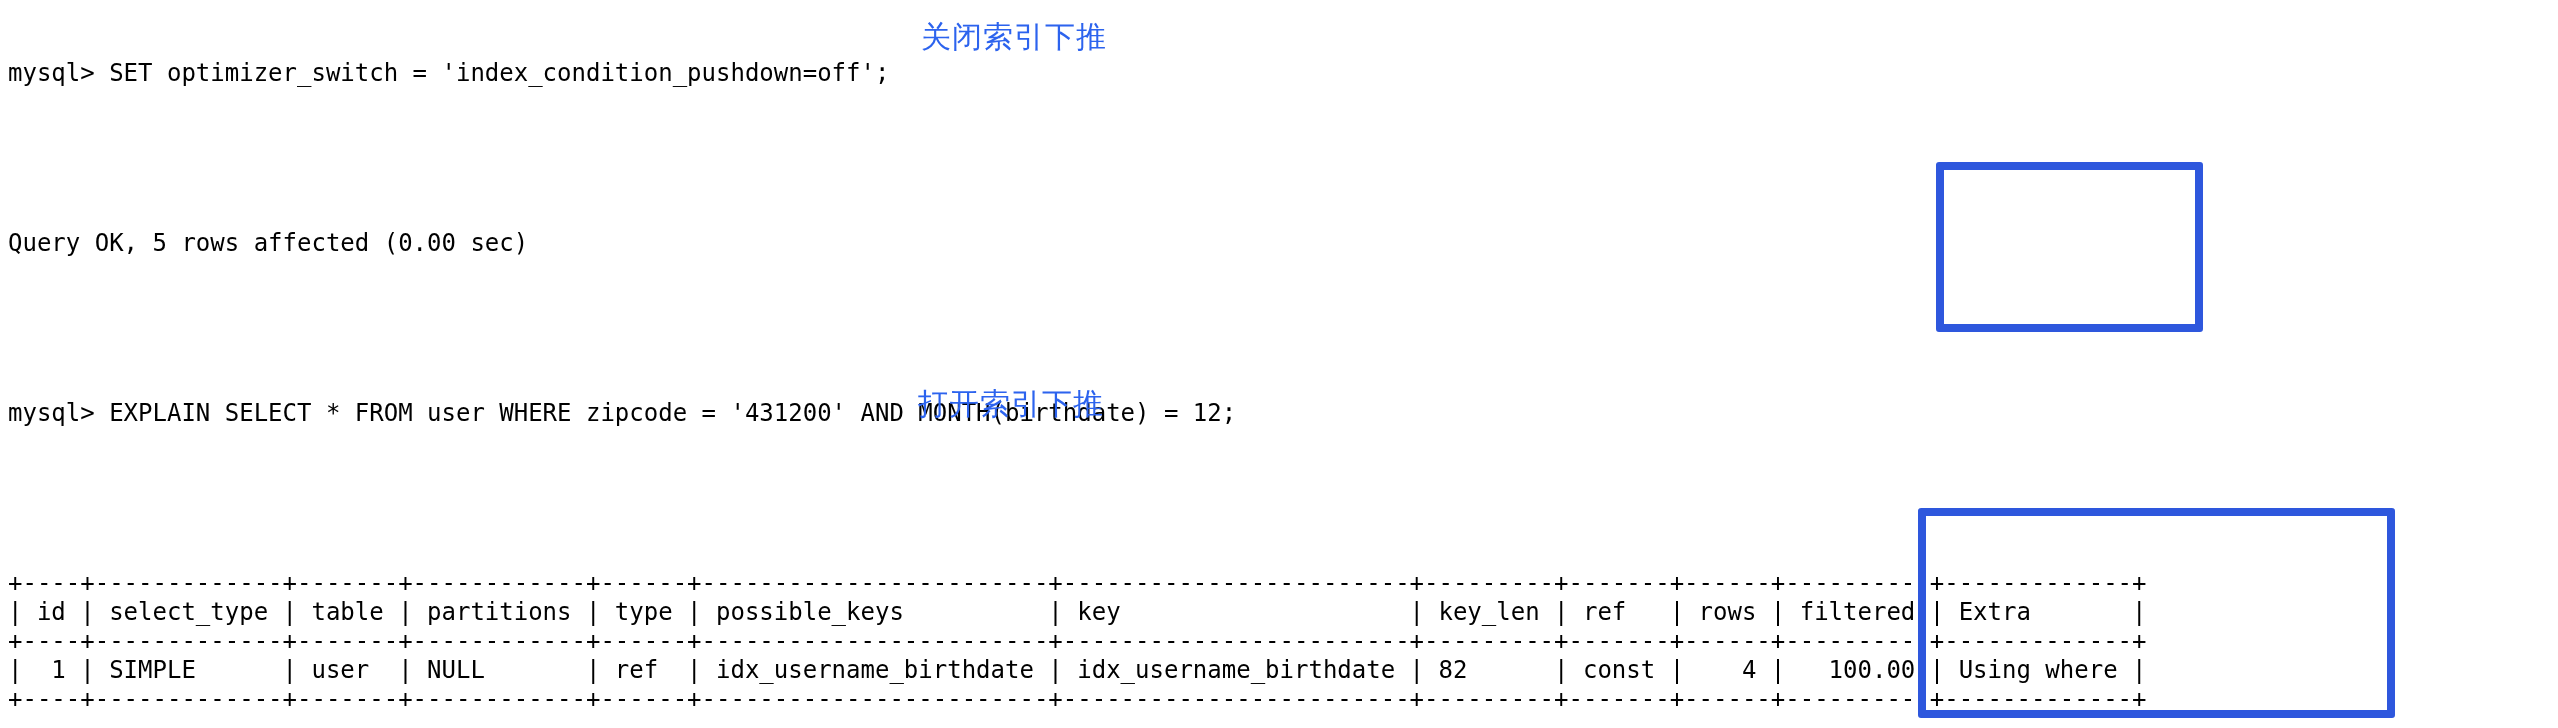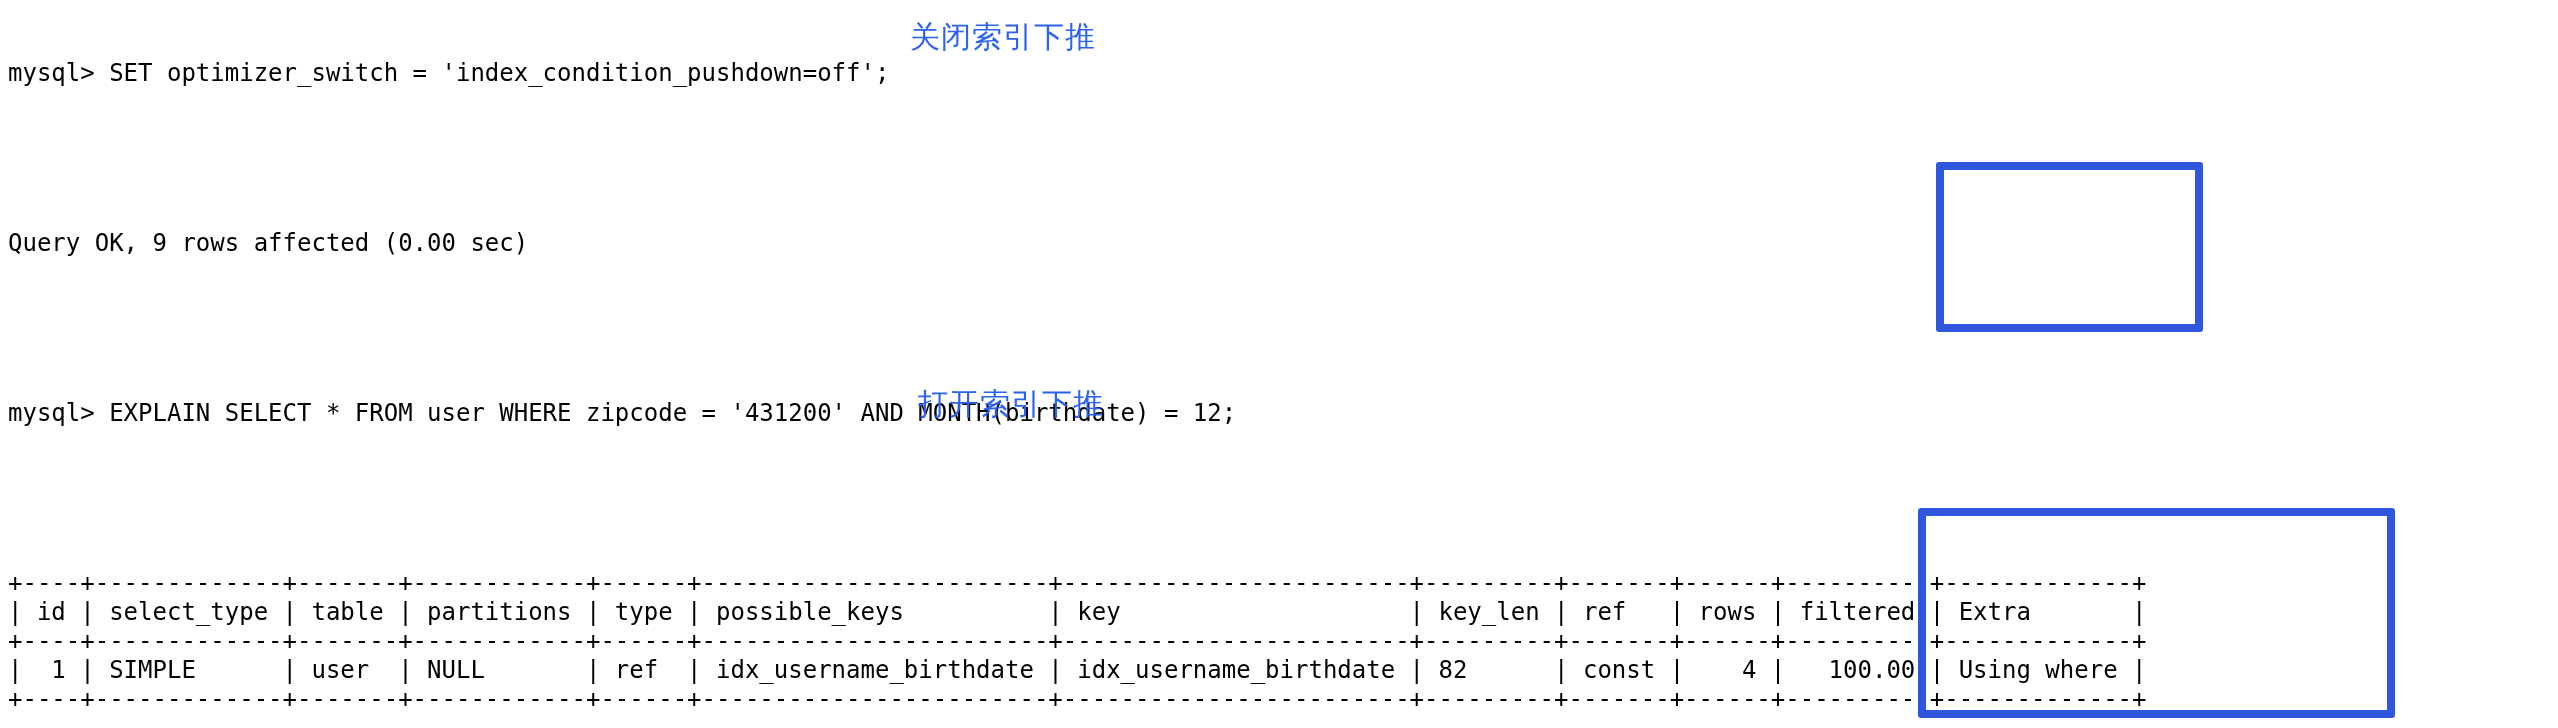--- a/index.html
+++ b/index.html
@@ -52,40 +52,40 @@
   #hl-box-on  { left: 1918px; top: 508px; width: 477px; height: 210px; }
   #annotation-off { left: 910px; top: 17px; }
   #annotation-on  { left: 918px; top: 384px; font-family: Liberation Serif, serif; }
 </style>
 </head>
 <body style="background: rgb(255, 255, 255);">
 
 <div class="terminal" style="color: rgb(0, 0, 0);">
   <pre class="line">mysql&gt; SET optimizer_switch = 'index_condition_pushdown=off';</pre>
   <pre class="line"></pre>
-  <pre class="line">Query OK, 9 rows affected (0.00 sec)</pre>
+  <pre class="line">Query OK, 5 rows affected (0.00 sec)</pre>
   <pre class="line"></pre>
   <pre class="line">mysql&gt; EXPLAIN SELECT * FROM user WHERE zipcode = '431200' AND MONTH(birthdate) = 12;</pre>
   <pre class="line"></pre>
   <pre class="block">+----+-------------+-------+------------+------+------------------------+------------------------+---------+-------+------+----------+-------------+
 | id | select_type | table | partitions | type | possible_keys          | key                    | key_len | ref   | rows | filtered | Extra       |
 +----+-------------+-------+------------+------+------------------------+------------------------+---------+-------+------+----------+-------------+
 |  1 | SIMPLE      | user  | NULL       | ref  | idx_username_birthdate | idx_username_birthdate | 82      | const |    4 |   100.00 | Using where |
 +----+-------------+-------+------------+------+------------------------+------------------------+---------+-------+------+----------+-------------+</pre>
   
   
   
   
   
   
   
   
   
   
 </div>
 
-<span class="annotation" id="annotation-off" style="color: rgb(44, 99, 238);">关闭索引下推</span>
+<span class="annotation" id="annotation-off" style="color: rgb(44, 99, 238); margin-left: 11px;">关闭索引下推</span>
 
 <span class="annotation" id="annotation-on" style="color: rgb(44, 99, 238);">打开索引下推</span>
 
 <div class="hl-box" id="hl-box-off" style="border-color: rgb(46, 87, 221);"></div>
 
 <div class="hl-box" id="hl-box-on" style="border-color: rgb(46, 87, 221);"></div>
 
 </body></html>

